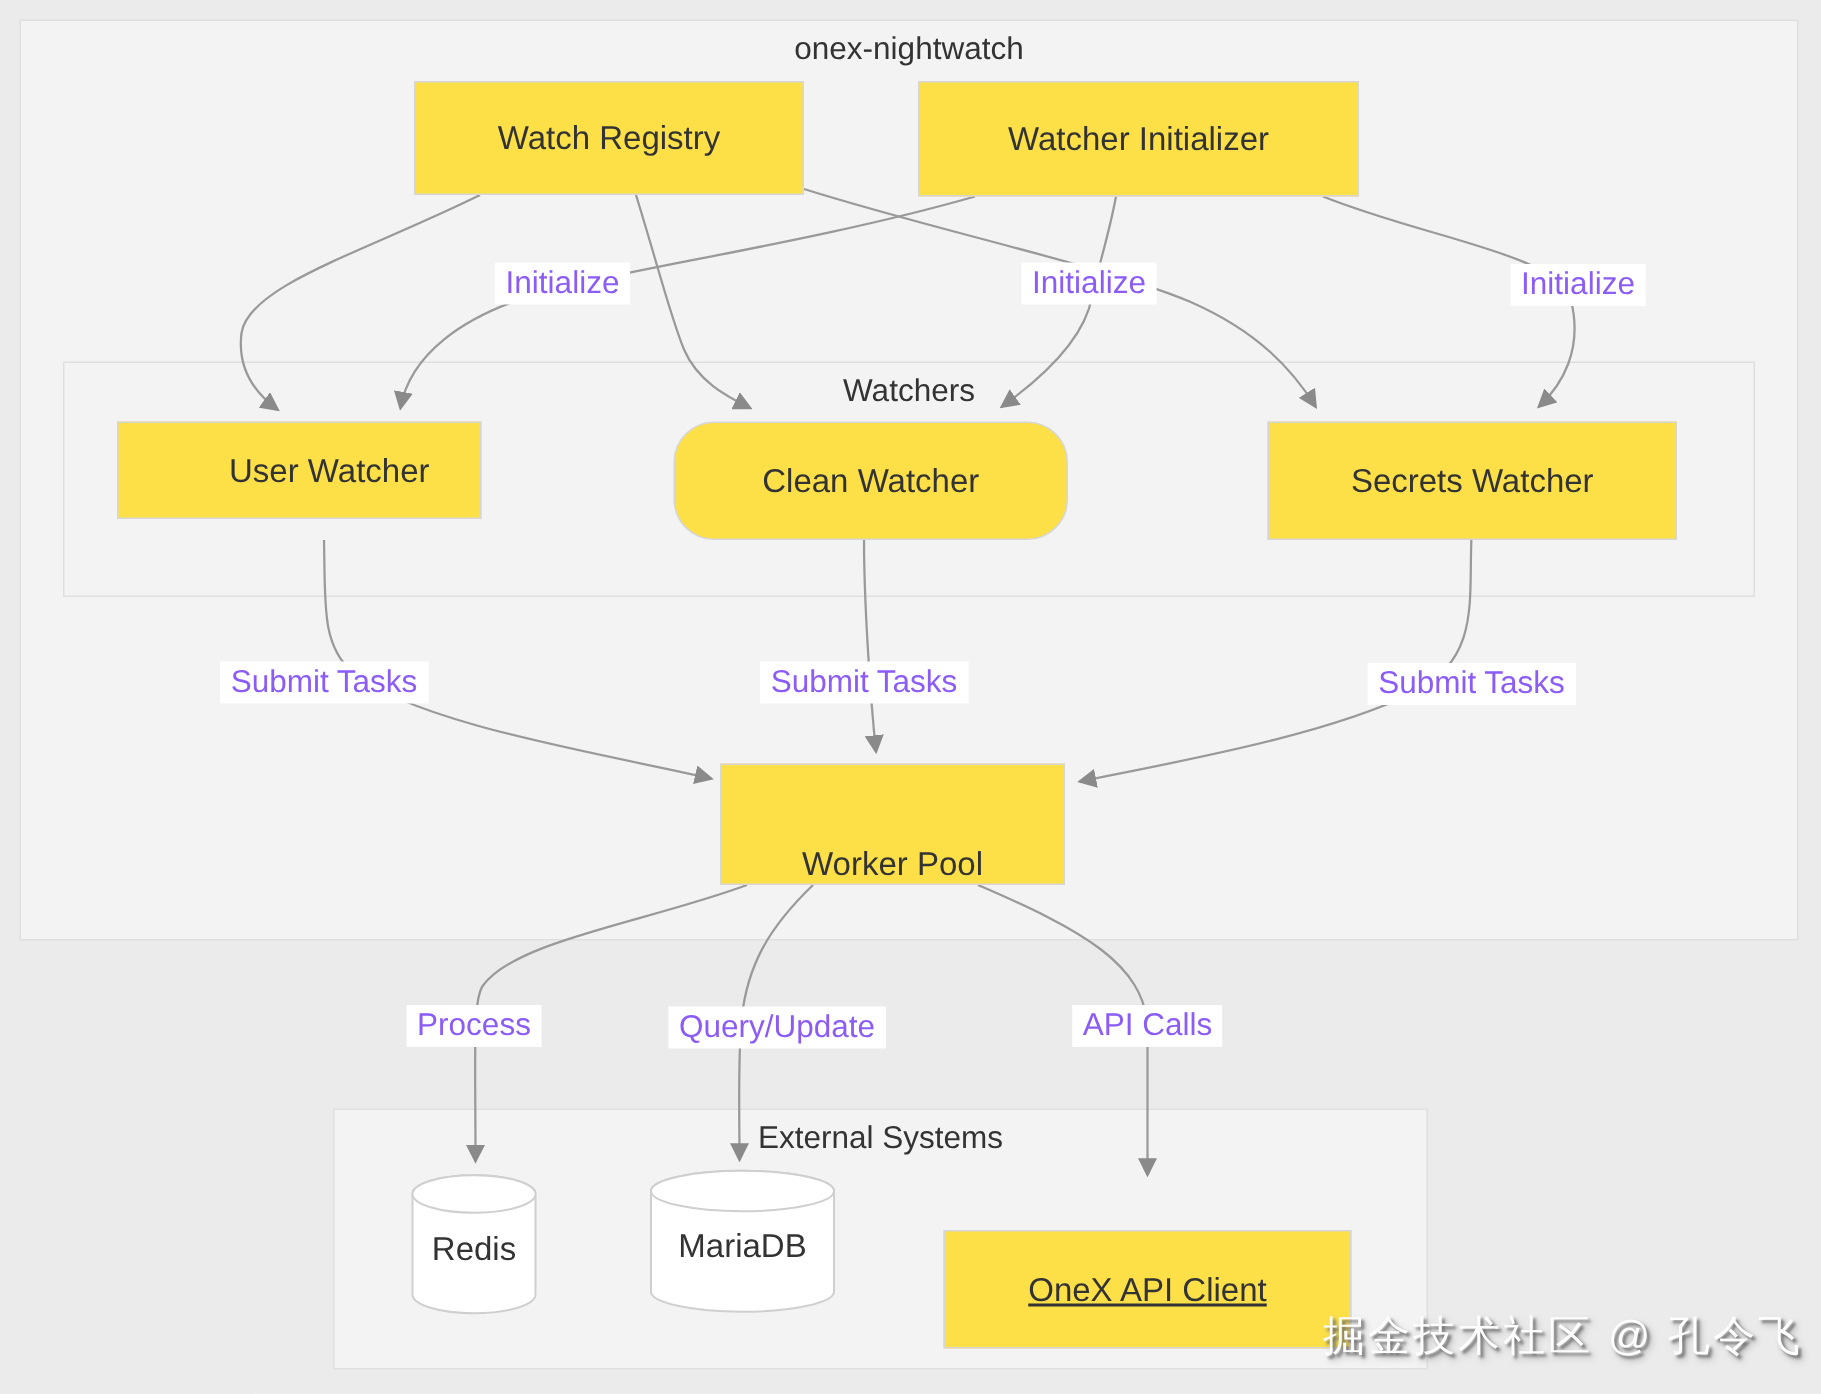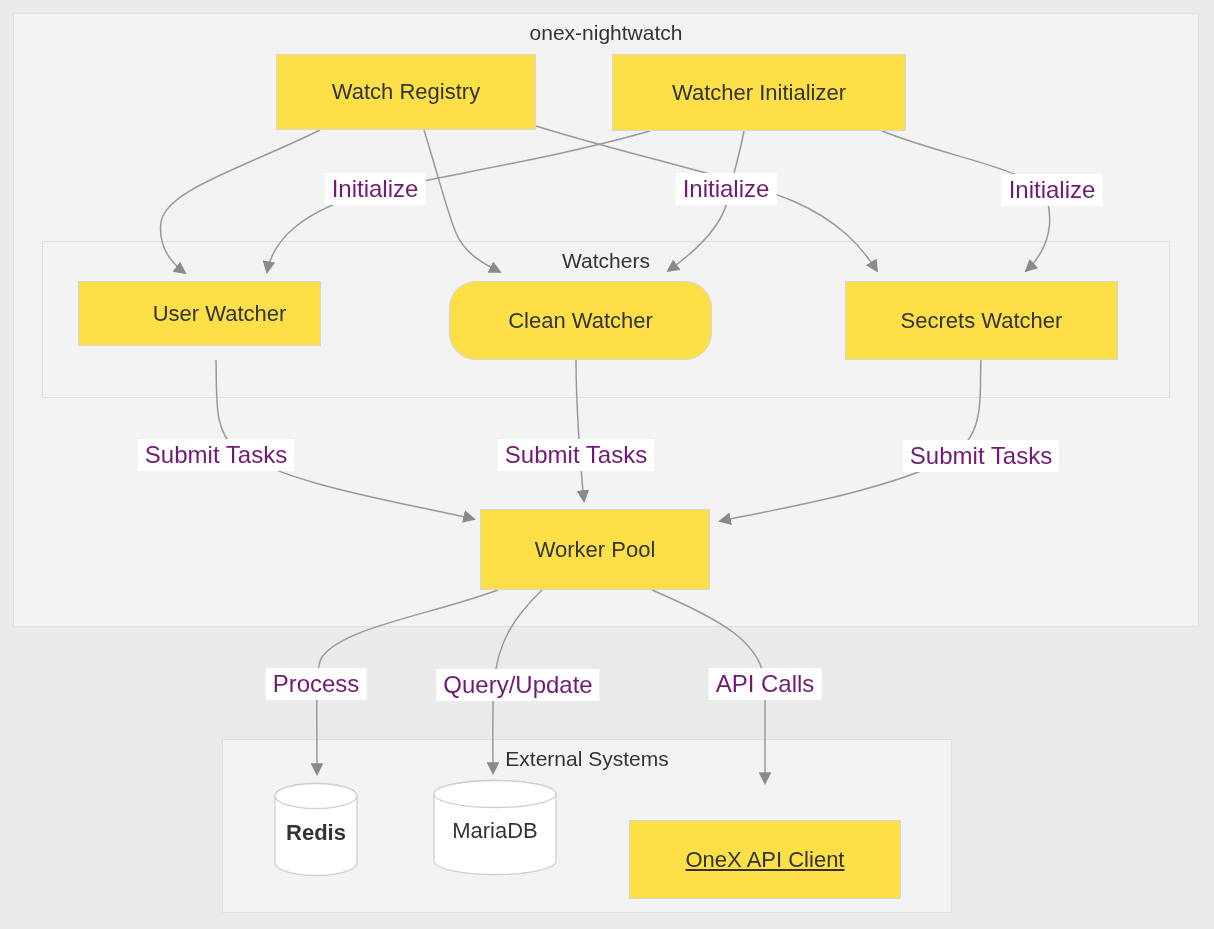--- a/index.html
+++ b/index.html
@@ -42,21 +42,21 @@
     position:absolute;left:0;right:0;top:50%;
     transform:translateY(-38%);
     text-align:center;font-size:22px;color:#333;white-space:nowrap;
   }
 
   .edge-label{
     position:absolute;
     transform:translate(-50%,-50%);
     background:#ffffff;
     padding:2px 7px;
-    font-size:24px;color:#701a75;
+    font-size:21px;color:#8b5cf6;
     white-space:nowrap;
     z-index:4;
   }
 
   .watermark{
     position:absolute;
     right:12px;top:872px;
     font-size:28px;
     color:#fdfdfd;
     text-shadow:2px 2px 2px rgba(110,110,110,0.95), 3px 3px 4px rgba(120,120,120,0.5);
@@ -117,29 +117,29 @@
   </div>
 
   <div class="node" style="left:449px;top:281px;width:263px;height:79px;border-radius:27px;">
     <span>Clean Watcher</span>
   </div>
 
   <div class="node" style="left:845px;top:281px;width:273px;height:79px;">
     <span>Secrets Watcher</span>
   </div>
 
-  <div class="node" style="left:480px;top:509px;width:230px;height:81px;">
+  <div class="node" style="left:480px;top:509px;width:230px;height:81px;align-items:flex-end;">
     <span>Worker Pool</span>
   </div>
 
   <div class="node" style="left:629px;top:820px;width:272px;height:79px;text-decoration:underline;">
     <span>OneX API Client</span>
   </div>
 
-  <div class="cyl" style="left:274px;top:782px;width:84px;height:95px;font-weight:bold;">
+  <div class="cyl" style="left:274px;top:782px;width:84px;height:95px;">
     <svg width="84" height="95">
       <path d="M1,14 A41,12.5 0 0 1 83,14 L83,81 A41,12.5 0 0 1 1,81 Z" fill="#ffffff" stroke="#cfcfcf" stroke-width="1.3"></path>
       <ellipse cx="42" cy="14" rx="41" ry="12.5" fill="#ffffff" stroke="#cfcfcf" stroke-width="1.3"></ellipse>
     </svg>
     <span class="cyl-label">Redis</span>
   </div>
 
   <div class="cyl" style="left:433px;top:779px;width:124px;height:97px;">
     <svg width="124" height="97">
       <path d="M1,15 A61,13.5 0 0 1 123,15 L123,82 A61,13.5 0 0 1 1,82 Z" fill="#ffffff" stroke="#cfcfcf" stroke-width="1.3"></path>
@@ -151,14 +151,15 @@
   <div class="edge-label" style="left:375px;top:189px;">Initialize</div>
   <div class="edge-label" style="left:726px;top:189px;">Initialize</div>
   <div class="edge-label" style="left:1052px;top:190px;">Initialize</div>
   <div class="edge-label" style="left:216px;top:455px;">Submit Tasks</div>
   <div class="edge-label" style="left:576px;top:455px;">Submit Tasks</div>
   <div class="edge-label" style="left:981px;top:456px;">Submit Tasks</div>
   <div class="edge-label" style="left:316px;top:684px;">Process</div>
   <div class="edge-label" style="left:518px;top:685px;">Query/Update</div>
   <div class="edge-label" style="left:765px;top:684px;">API Calls</div>
 
+  <div class="watermark">掘金技术社区 @ 孔令飞</div>
 
 </div>
 
 </body></html>

